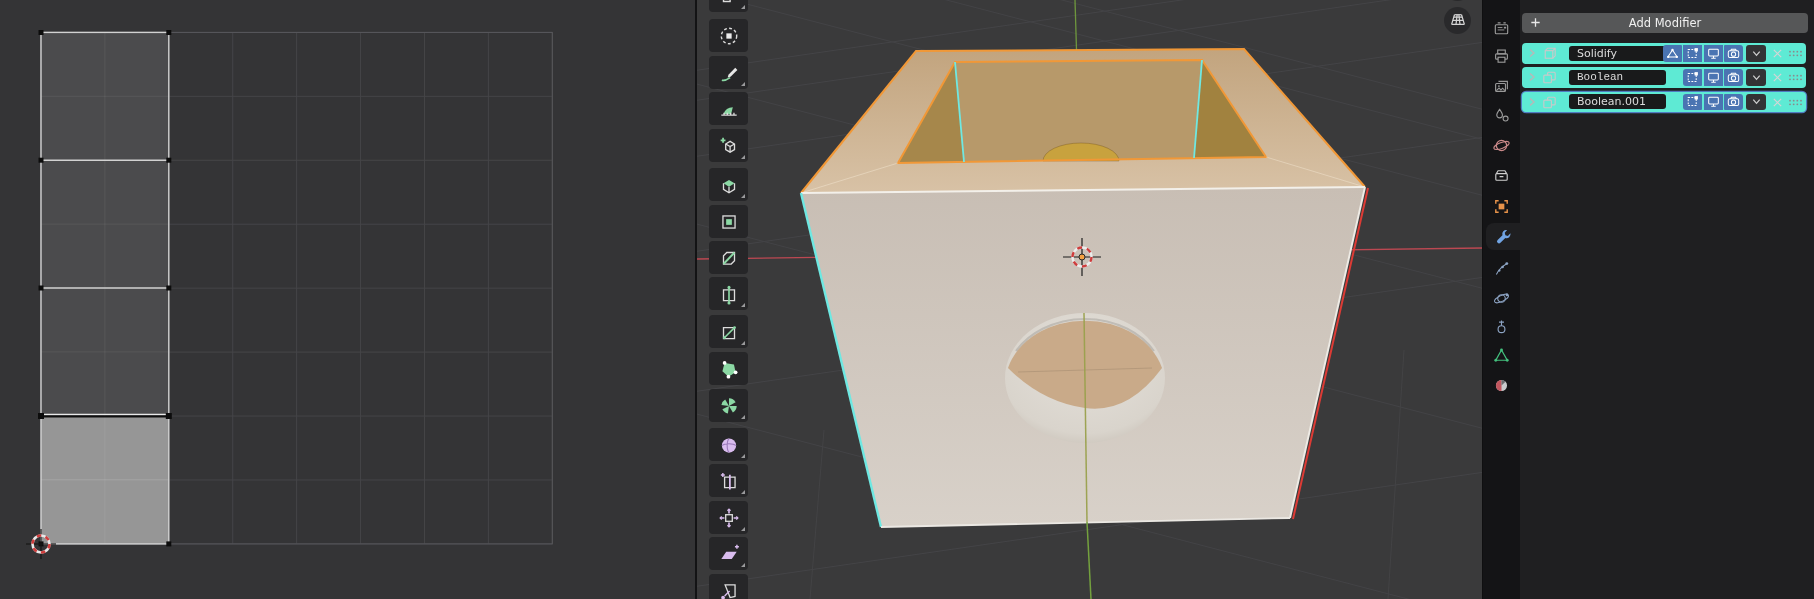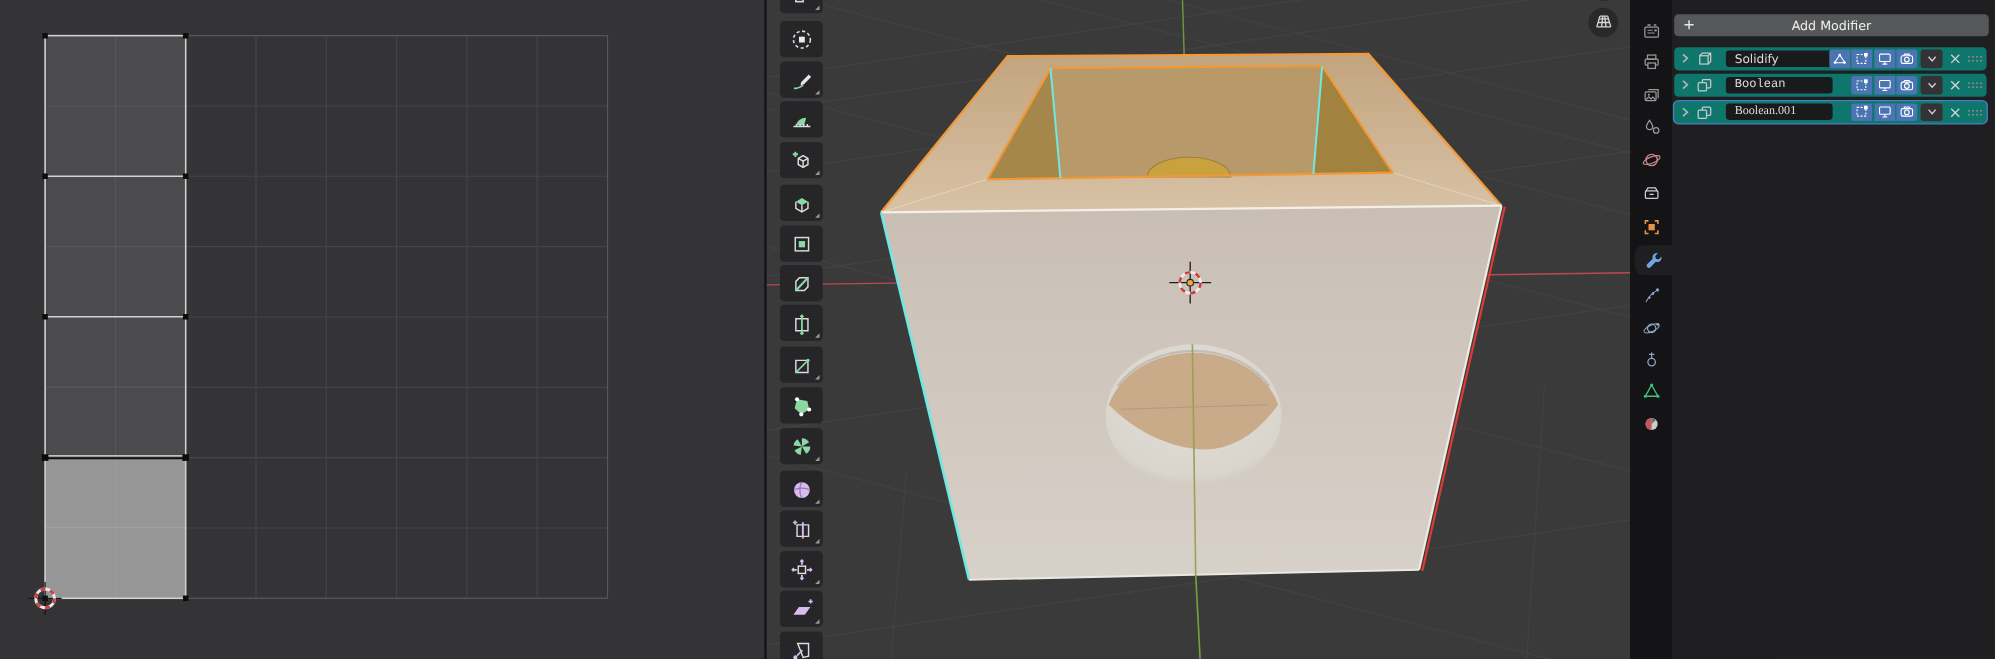--- a/index.html
+++ b/index.html
@@ -27,21 +27,21 @@
 
   
   .prop-tab { position:absolute; left:0; width:37px; height:27px; display:flex; align-items:center; justify-content:center; }
   .prop-tab.active { left:3px; width:34px; background:#1f1f21; border-radius:8px 0 0 8px; }
 
   
   #add-modifier-btn { position:absolute; left:2px; top:13px; width:286px; height:20px;
         background:#565758; border-radius:4px; color:#f0f0f0; font-size:11.5px;
         display:flex; align-items:center; justify-content:center; }
   #add-modifier-btn .plus { position:absolute; left:7px; top:3px; }
-  .mod-row { position:absolute; left:2px; width:284px; height:20.5px; background:#0f766e; border-radius:4px; }
+  .mod-row { position:absolute; left:2px; width:284px; height:20.5px; background:#5eead4; border-radius:4px; }
   .mod-row.selected { box-shadow:0 0 0 1.2px var(--row-sel); }
   .mod-chev { position:absolute; left:5px; top:5px; }
   .mod-ic   { position:absolute; left:19px; top:2px; }
   .mod-name { position:absolute; left:47px; top:2.8px; width:97px; height:15px; background:#191a1b;
               border-radius:3px; color:#dcdcdc; font-size:11px; line-height:15px; padding-left:8px;
               white-space:nowrap; overflow:hidden; }
   .mod-toggles { position:absolute; right:63px; top:2px; height:16.5px; display:flex; gap:1.5px; }
   .tgl { width:19px; height:16.5px; background:var(--toggle-blue); display:flex; align-items:center; justify-content:center; }
   .tgl:first-child { border-radius:3px 1px 1px 3px; }
   .tgl:last-child  { border-radius:1px 3px 3px 1px; }
@@ -630,21 +630,21 @@
                 <circle cx="14" cy="4" r="1"></circle>
                 <circle cx="2" cy="8" r="1"></circle>
                 <circle cx="6" cy="8" r="1"></circle>
                 <circle cx="10" cy="8" r="1"></circle>
                 <circle cx="14" cy="8" r="1"></circle>
               </g>
             </svg>
         </div>
       </div>
 
-      <div class="mod-row selected" style="top:91.6px;font-family:Liberation Serif, serif;">
+      <div class="mod-row selected" style="top:91.6px;">
         <span class="mod-chev">
           <svg width="10" height="10" viewBox="0 0 10 10">
               <path d="M3 1.5l4 3.5-4 3.5" fill="none" stroke="#b8b8b8" stroke-width="1.4"></path>
             </svg>
         </span>
         <span class="mod-ic">
           <svg width="17" height="17" viewBox="0 0 18 18">
             <g fill="none" stroke="#c9c9c9" stroke-width="1.2">
               <rect x="3" y="6.5" width="8" height="8" rx="1"></rect>
               <path d="M7 6.5V4.5a1 1 0 0 1 1-1h6a1 1 0 0 1 1 1v6a1 1 0 0 1-1 1h-3"></path>

